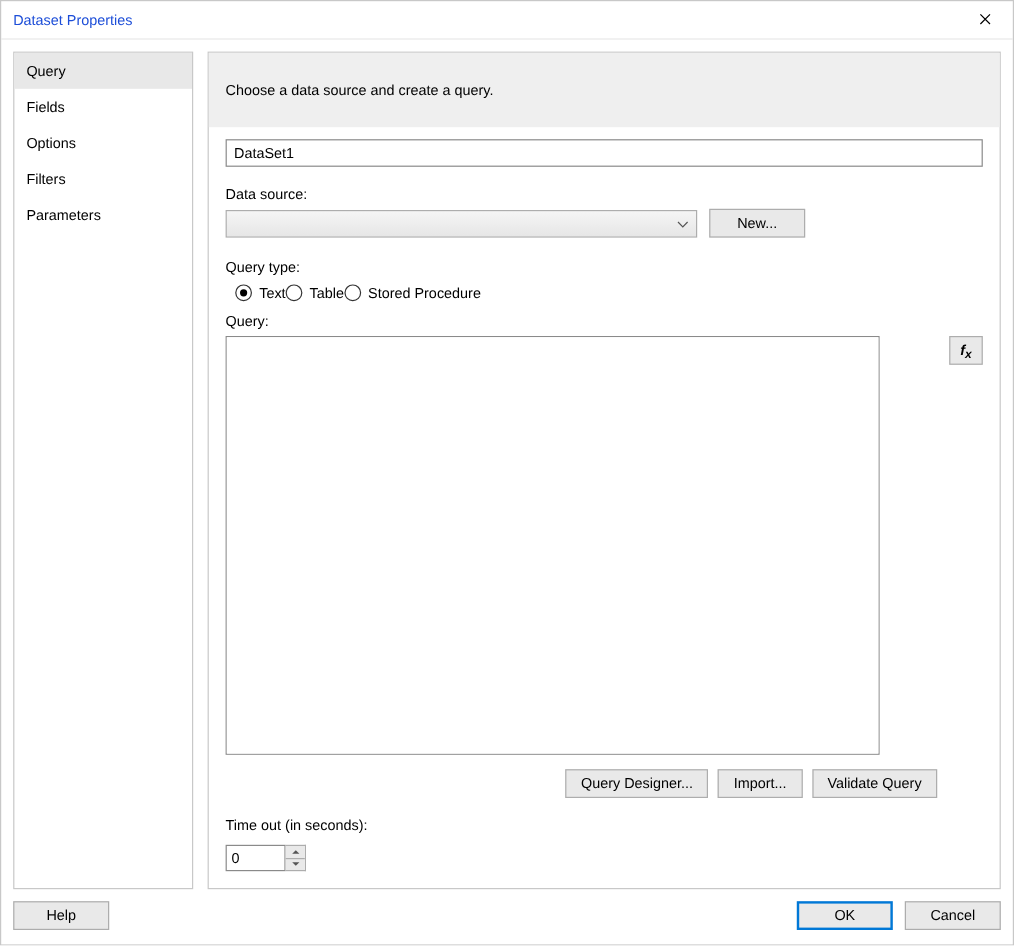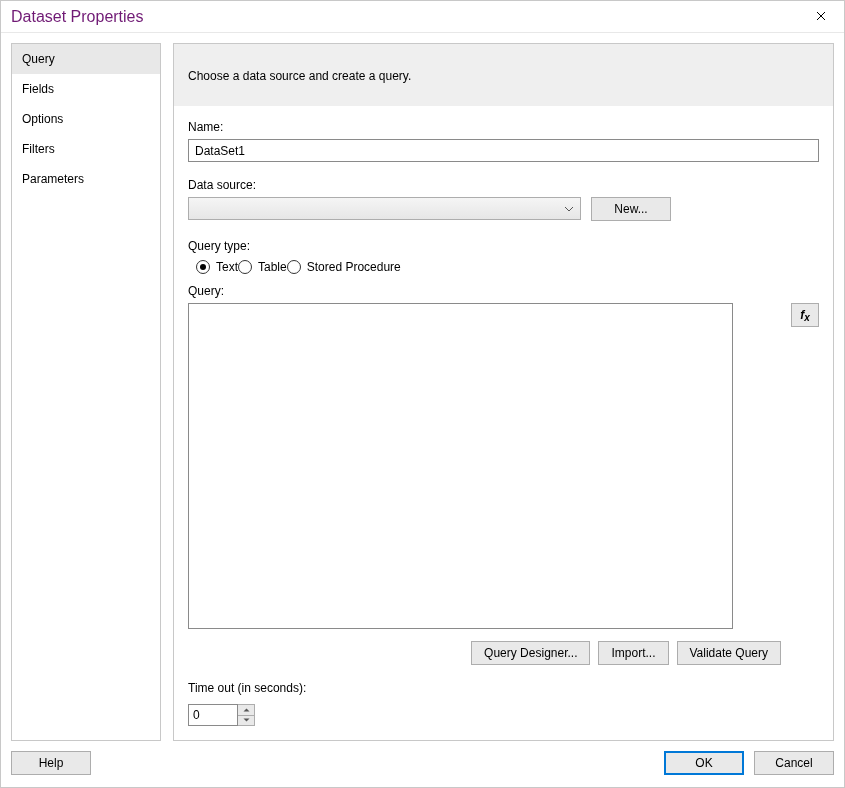--- a/index.html
+++ b/index.html
@@ -1,31 +1,31 @@
 <!DOCTYPE html>
 <html><head>
 <meta charset="utf-8">
 <style>
   * { box-sizing: border-box; font-family: "Segoe UI", Tahoma, sans-serif; font-size: 12px; }
   html, body { margin: 0; padding: 0; background: #fff; }
   .window { width: 845px; height: 788px; border: 1px solid #c8c8c8; display: flex; flex-direction: column; background: #fff; }
   .titlebar { height: 32px; display: flex; align-items: center; justify-content: space-between; padding: 0 0 0 10px; border-bottom: 1px solid #e8e8e8; }
-  .titlebar .title { font-size: 16px; color: #701a75; }
+  .titlebar .title { font-size: 12px; color: #1d4ed8; }
   .close-btn { width: 46px; height: 31px; display: flex; align-items: center; justify-content: center; cursor: pointer; }
   .close-btn svg { width: 10px; height: 10px; }
   .body { flex: 1; display: flex; padding: 10px 10px 0 10px; gap: 12px; min-height: 0; }
   .sidebar { width: 150px; border: 1px solid #c8c8c8; background: #fff; padding: 0; }
   .sidebar-item { padding: 8px 10px; cursor: pointer; color: #000; }
   .sidebar-item.selected { background: #e8e8e8; }
   .main { flex: 1; border: 1px solid #c8c8c8; display: flex; flex-direction: column; background: #fff; min-height: 0; }
   .header-band { background: #efefef; padding: 22px 14px 22px 14px; font-size: 16px; color: #000; }
   .content { flex: 1; padding: 10px 14px 14px 14px; display: flex; flex-direction: column; min-height: 0; }
   .lbl { margin: 4px 0 5px 0; color: #000; }
   .text-input { width: 100%; height: 23px; border: 1px solid #8a8a8a; padding: 2px 6px; font-size: 12px; }
-  .row { display: flex; align-items: flex-start; gap: 10px; }
+  .row { display: flex; align-items: flex-end; gap: 10px; }
   .dropdown { position: relative; flex: 0 0 393px; height: 23px; border: 1px solid #adadad; background: linear-gradient(#f5f5f5,#e6e6e6); cursor: pointer; }
   .dropdown .chev { position: absolute; right: 6px; top: 50%; transform: translateY(-50%); }
   .dropdown .chev svg { width: 10px; height: 6px; display: block; }
   .btn { height: 24px; border: 1px solid #adadad; background: #e9e9e9; padding: 0 14px; cursor: pointer; color: #000; display: inline-flex; align-items: center; justify-content: center; }
   .radio-row { display: flex; align-items: center; margin: 2px 0 6px 8px; }
   .radio { display: flex; align-items: center; gap: 6px; cursor: pointer; }
   .radio-circle { width: 14px; height: 14px; border: 1px solid #333; border-radius: 50%; display: flex; align-items: center; justify-content: center; background: #fff; }
   .radio-circle .dot { width: 6px; height: 6px; border-radius: 50%; background: #000; display: none; }
   .radio.selected .radio-circle .dot { display: block; }
   .query-row { display: flex; gap: 10px; flex: 1; min-height: 0; }
@@ -73,21 +73,20 @@
       <div class="sidebar-item"><span>Filters</span></div>
       <div class="sidebar-item"><span>Parameters</span></div>
     </div>
 
     <div class="main">
       <div class="header-band">
         <span>Choose a data source and create a query.</span>
       </div>
 
       <div class="content">
-        <div class="lbl">Name:</div>
         <input class="text-input" type="text" value="DataSet1" style="">
 
         <div class="lbl" style="margin-top:16px">Data source:</div>
         <div class="row">
           <div class="dropdown">
             <span></span>
             <span class="chev">
               <svg viewBox="0 0 10 6">
                   <path d="M1 1 L5 5 L9 1" stroke="#555" stroke-width="1" fill="none"></path>
                 </svg>

